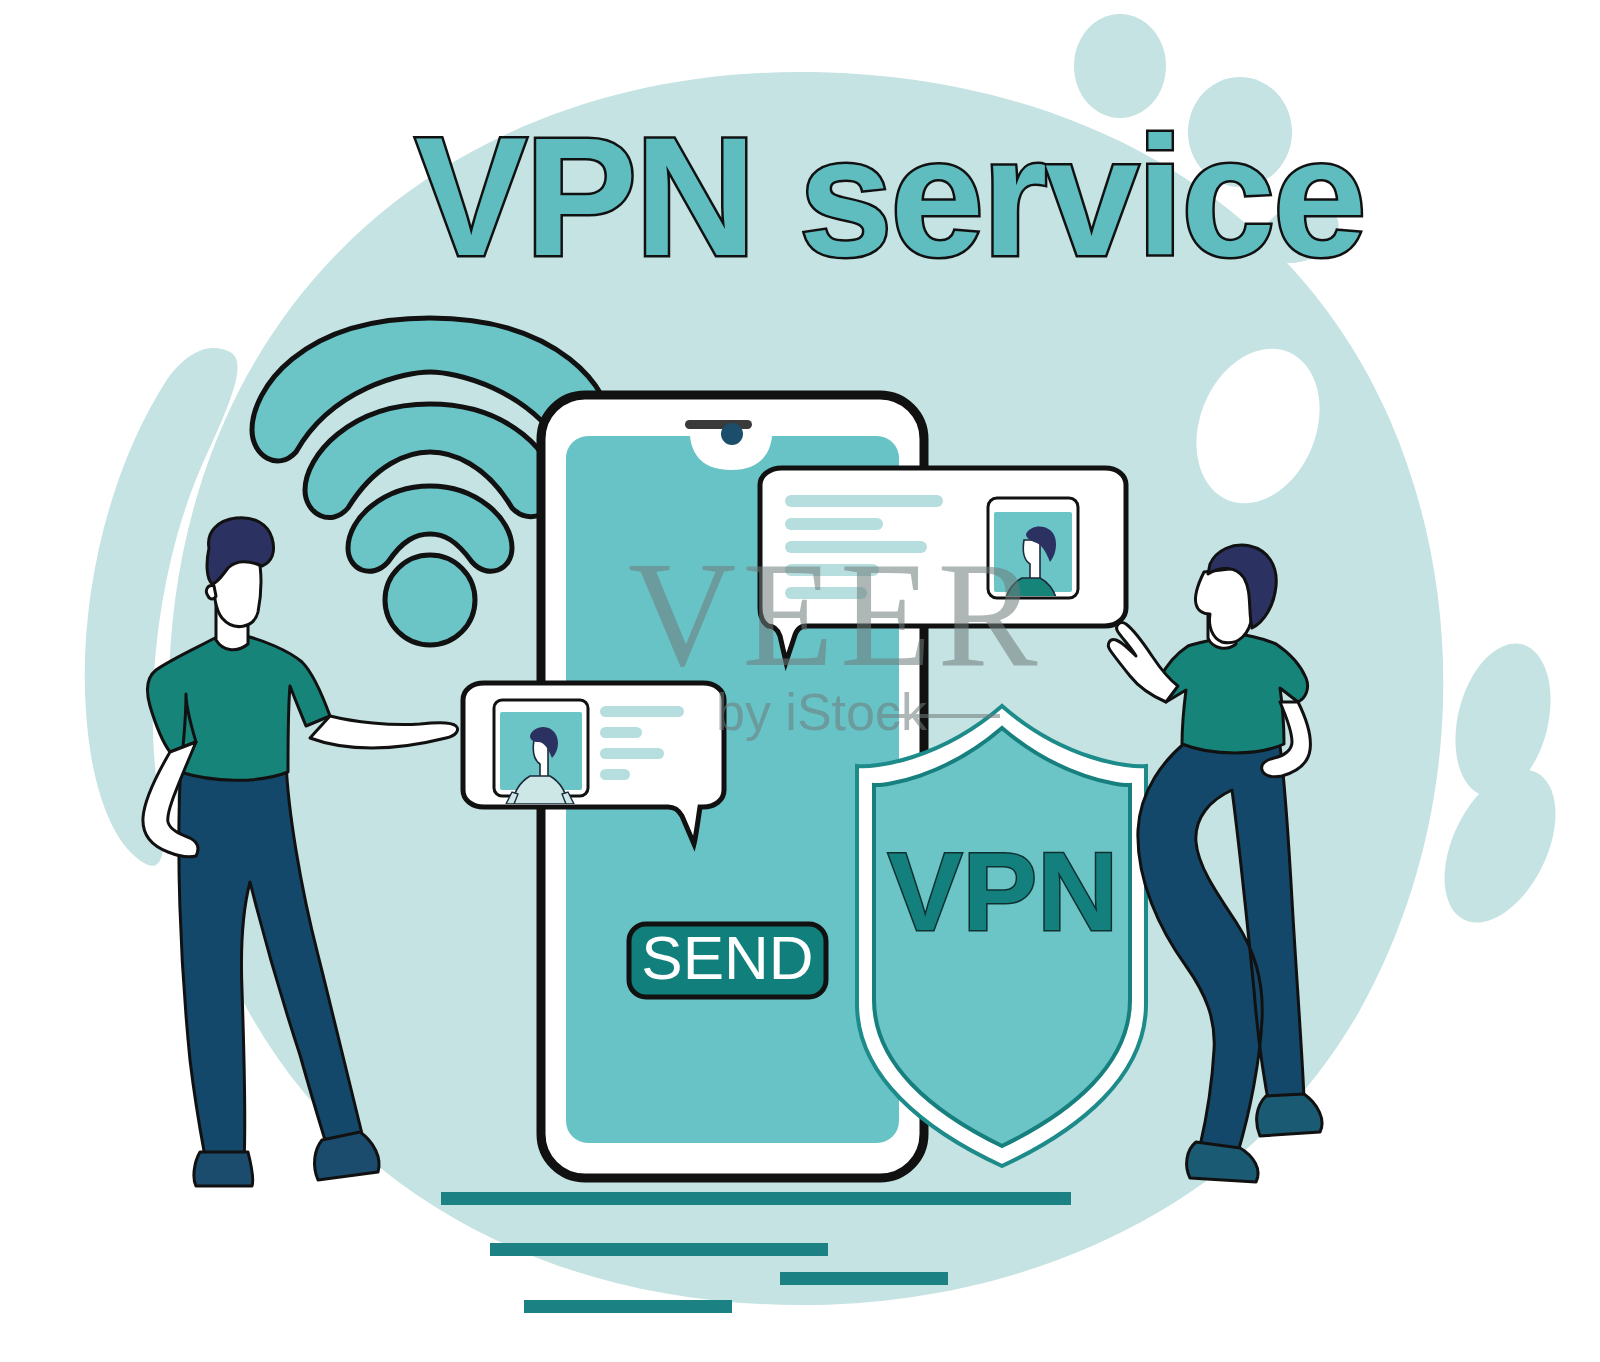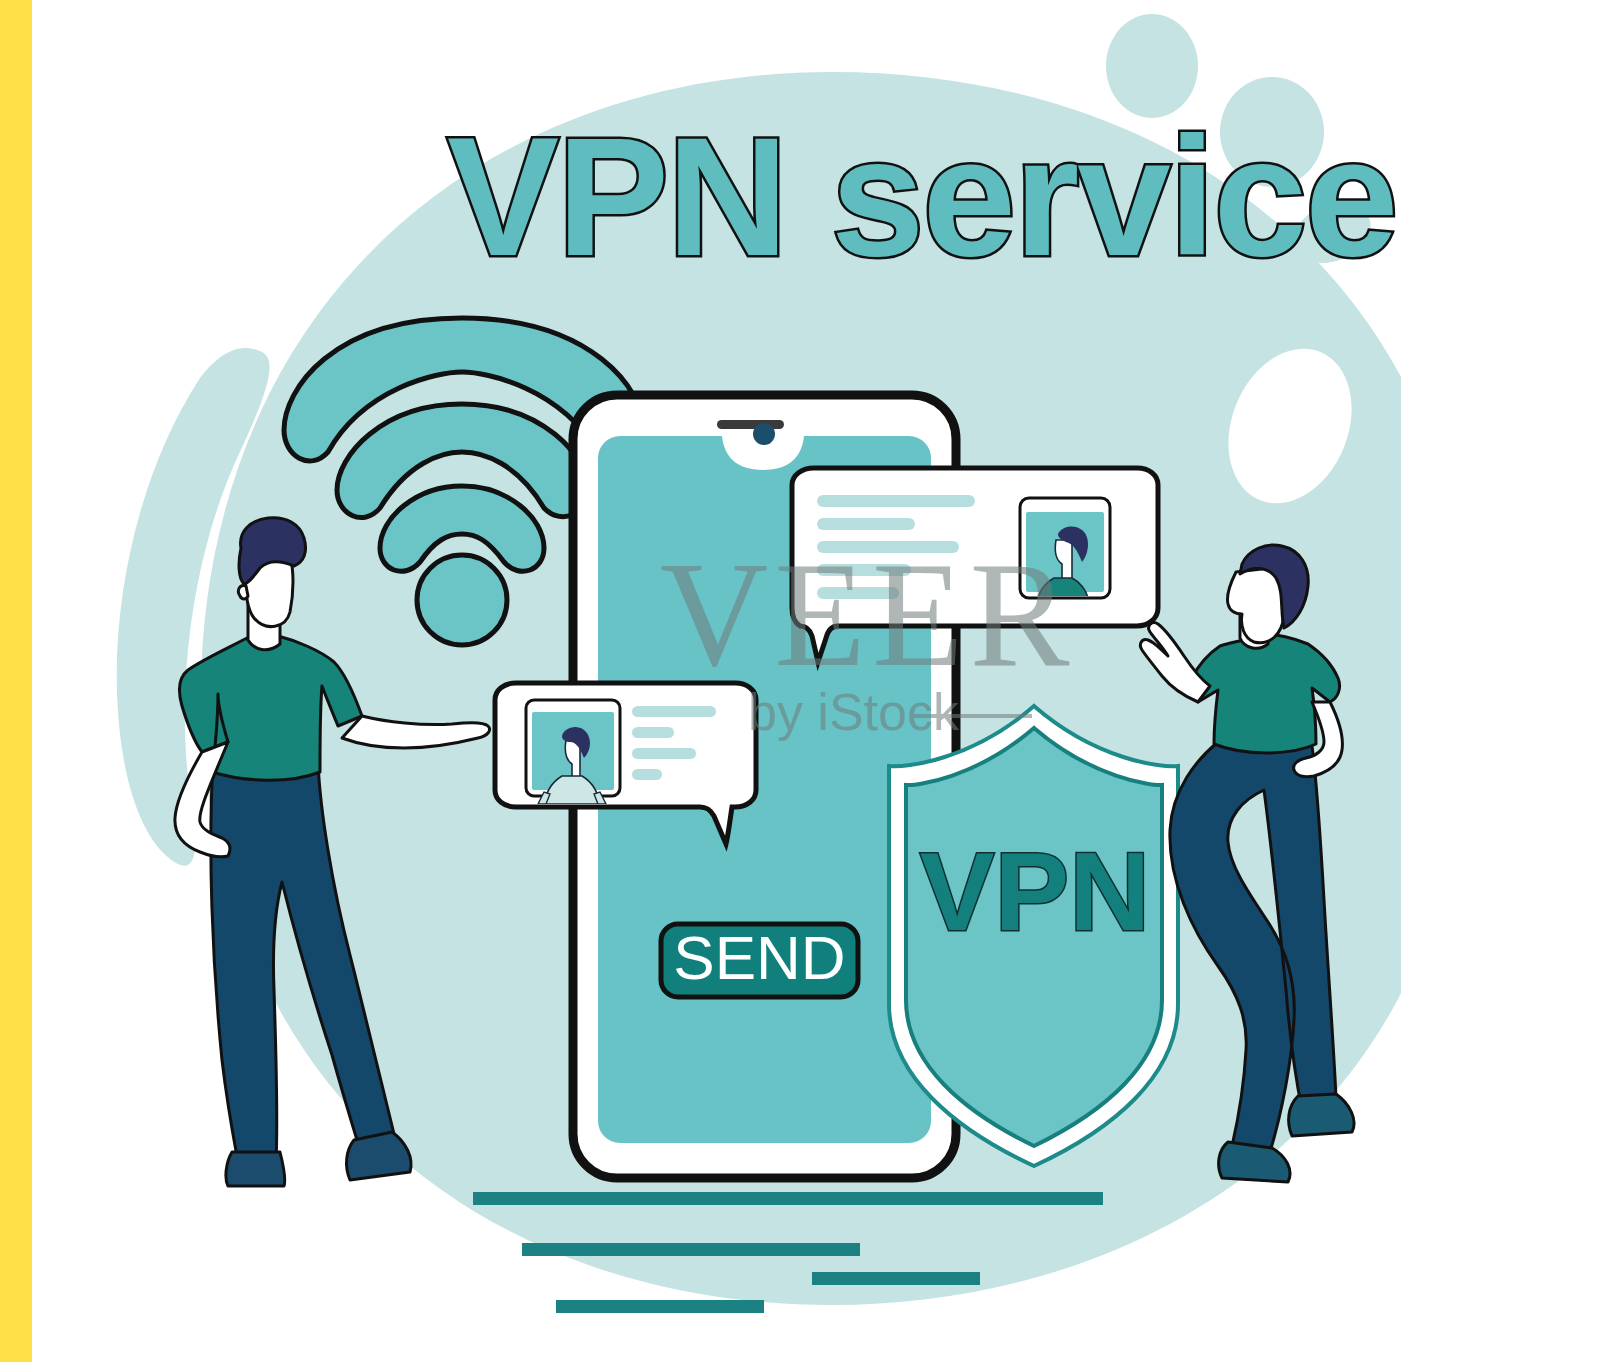--- a/index.html
+++ b/index.html
@@ -6,25 +6,24 @@
   html, body {
     margin: 0;
     padding: 0;
     background: #ffffff;
   }
   body {
     font-family: "Liberation Sans", sans-serif;
   }
   #stage {
     position: relative;
-    width: 1369px;
+    width: 1600px;
     height: 1362px;
     background: #fde047;
     overflow: hidden;
-    padding-left: 32px;
   }
   #stage svg {
     display: block;
     width: 1600px;
     height: 1362px;
   }
   .title-text {
     font-family: "Liberation Sans", sans-serif;
     font-weight: bold;
     font-size: 168px;

